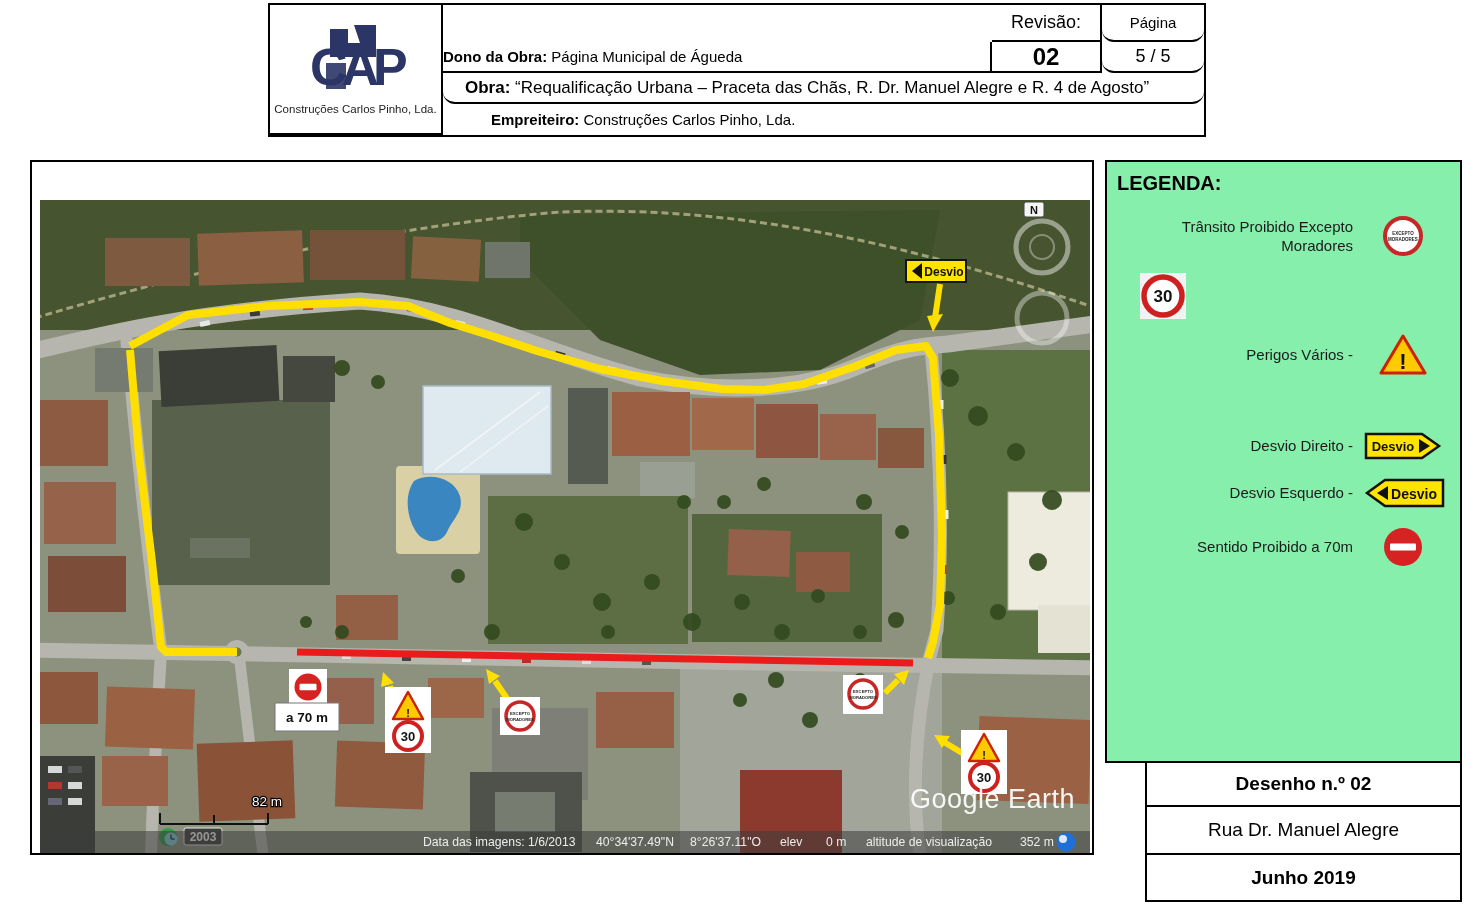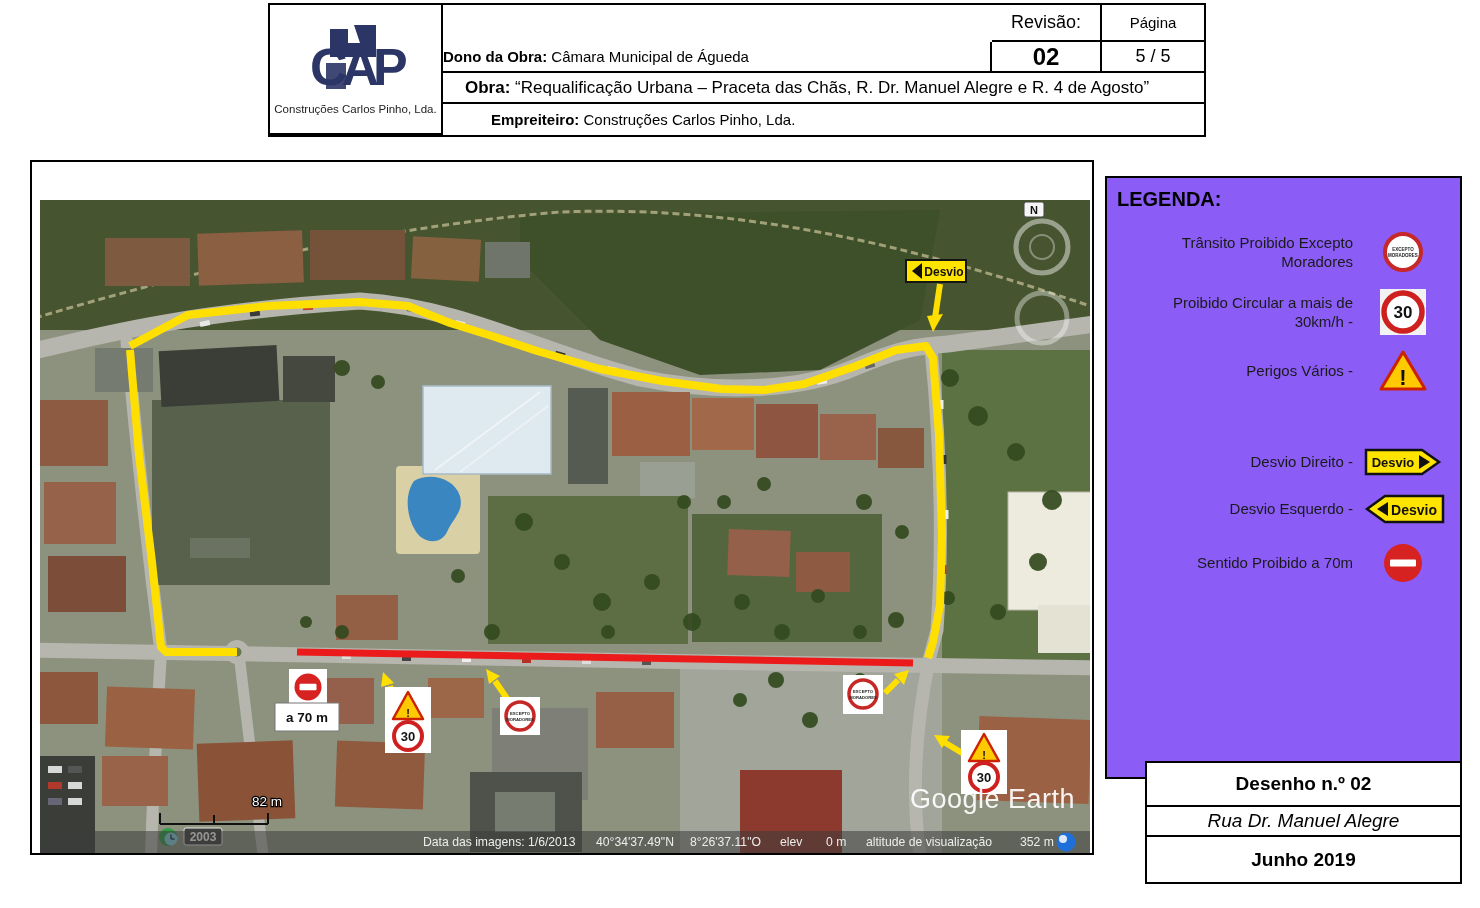--- a/index.html
+++ b/index.html
@@ -6,76 +6,76 @@
   body { font-family: "Liberation Sans", sans-serif; background:#fff; }
   .page { position:relative; width:1480px; height:908px; background:#fff; overflow:hidden; }
 
   
   .hdr { position:absolute; left:268px; top:3px; width:938px; height:134px;
          border:2px solid #000; display:grid;
          grid-template-columns:173px 549px 110px 102px;
          grid-template-rows:37px 31px 31px 31px; background:#fff; }
   .hdr .cell { border-right:2px solid #000; border-bottom:2px solid #000;
                display:flex; align-items:center; }
-  .hdr .no-r { border-right:none; } .hdr .no-b { border-bottom:none; }
+  .hdr .no-r { border-right:none;border-radius:12px; } .hdr .no-b { border-bottom:none; }
   .logo-cell { grid-row:1/5; grid-column:1; flex-direction:column; justify-content:center; gap:2px; }
   .logo-company { font-size:11.5px; color:#222; text-align:center; }
   .title-cell { grid-row:1; grid-column:2; background:#d2d2d2; justify-content:center;
                 font-weight:bold; font-size:21px; letter-spacing:.5px; }
   .rev-label { grid-row:1; grid-column:3; justify-content:center; font-size:18px; }
   .pag-label { grid-row:1; grid-column:4; justify-content:center; font-size:15px; }
   .dono-cell { grid-row:2; grid-column:2; font-size:15px; }
   .rev-value { grid-row:2; grid-column:3; justify-content:center; font-size:24px;font-weight:bold; }
   .pag-value { grid-row:2; grid-column:4; justify-content:center; font-size:18px; }
   .obra-cell { grid-row:3; grid-column:2/5; padding-left:22px; font-size:17px; }
   .emp-cell  { grid-row:4; grid-column:2/5; padding-left:24px; font-size:15px;margin-left:24px; }
   .lbl { font-weight:bold; white-space:pre; }
 
   
   .map-panel { position:absolute; left:30px; top:160px; width:1064px; height:695px;
                border:2px solid #000; background:#fff; }
   .map-panel svg { position:absolute; left:8px; top:38px; }
 
   
   .legend { position:absolute; left:1105px; top:160px; width:357px; height:603px;
-            border:2px solid #000; background:#8b5cf6;margin-top:16px; }
+            border:2px solid #000; background:#86efac; }
   .legend-title { position:absolute; left:10px; top:10px; font-weight:bold; font-size:20px; }
   .legend-row { position:absolute; left:6px; width:340px; display:flex; align-items:center; }
   .legend-label { flex:1; text-align:right; font-size:15px; line-height:1.3;
                   white-space:pre-line; color:#1a1a1a; }
   .legend-iconbox { width:100px; display:flex; justify-content:center; align-items:center; }
   .red-area-swatch { width:80px; height:18px; background:#ee1c1c; }
 
   
   .footer-boxes { position:absolute; left:1105px; top:761px; width:357px;padding-left:40px; }
   .fbox { border:2px solid #000; background:#fff; display:flex; align-items:center;
           justify-content:center; font-size:19px; }
   .fbox + .fbox { margin-top:-2px; }
   .fbox.b { font-weight:bold; }
-  .f1 { height:46px; } .f2 { height:32px;font-style:italic; } .f3 { height:49px; }
+  .f1 { height:46px; } .f2 { height:50px; } .f3 { height:49px; }
 </style>
 </head>
 <body>
 
 <div class="page">
 
   <div class="hdr">
     <div class="cell logo-cell">
       <svg width="120" height="78" viewBox="0 0 120 78">
         <polygon points="34,6 52,6 52,20 64,20 58,2 80,2 80,34 34,34" fill="#2b3566"></polygon>
         <text x="14" y="62" font-size="52" font-weight="bold" fill="#2b3566" style="letter-spacing:-6px">CAP</text>
         <rect x="30" y="40" width="20" height="26" fill="#2b3566" opacity="0.9"></rect>
       </svg>
       <div class="logo-company">Construções Carlos Pinho, Lda.</div>
     </div>
     <div class="cell rev-label">Revisão:</div>
     <div class="cell no-r pag-label">Página</div>
     <div class="cell dono-cell">
       <span class="lbl">Dono da Obra: </span>
-        <span>Câmara Municipal de Águeda</span>
+        <span>Página Municipal de Águeda</span>
     </div>
     <div class="cell rev-value">02</div>
     <div class="cell no-r pag-value">5 / 5</div>
     <div class="cell no-r obra-cell">
       <span class="lbl">Obra: </span>
         <span>“Requalificação Urbana – Praceta das Chãs, R. Dr. Manuel Alegre e R. 4 de Agosto”</span>
     </div>
     <div class="cell no-r no-b emp-cell">
       <span class="lbl">Empreiteiro: </span>
         <span>Construções Carlos Pinho, Lda.</span>
@@ -346,22 +346,20 @@
       <div class="legend-iconbox">
         <svg width="42" height="42" viewBox="0 0 42 42">
           <circle cx="21" cy="21" r="18" fill="#ffffff" stroke="#c62828" stroke-width="4"></circle>
           <text x="21" y="19.5" font-size="4.5" font-weight="bold" text-anchor="middle" fill="#222">EXCEPTO</text>
           <text x="21" y="26" font-size="4.5" font-weight="bold" text-anchor="middle" fill="#222">MORADORES</text>
         </svg>
       </div>
     </div>
 
     <div class="legend-row" style="top:108px;height:52px;">
-      <div class="legend-label">Proibido Circular a mais de
-30km/h -</div>
       <div class="legend-iconbox">
         <svg width="46" height="46" viewBox="0 0 46 46">
           <rect x="0" y="0" width="46" height="46" fill="#f2f2f2"></rect>
           <circle cx="23" cy="23" r="19" fill="#ffffff" stroke="#cf2020" stroke-width="5.5"></circle>
           <text x="23" y="29" font-size="17" font-weight="bold" text-anchor="middle" fill="#111">30</text>
         </svg>
       </div>
     </div>
 
     <div class="legend-row" style="top:168px;height:50px;">

